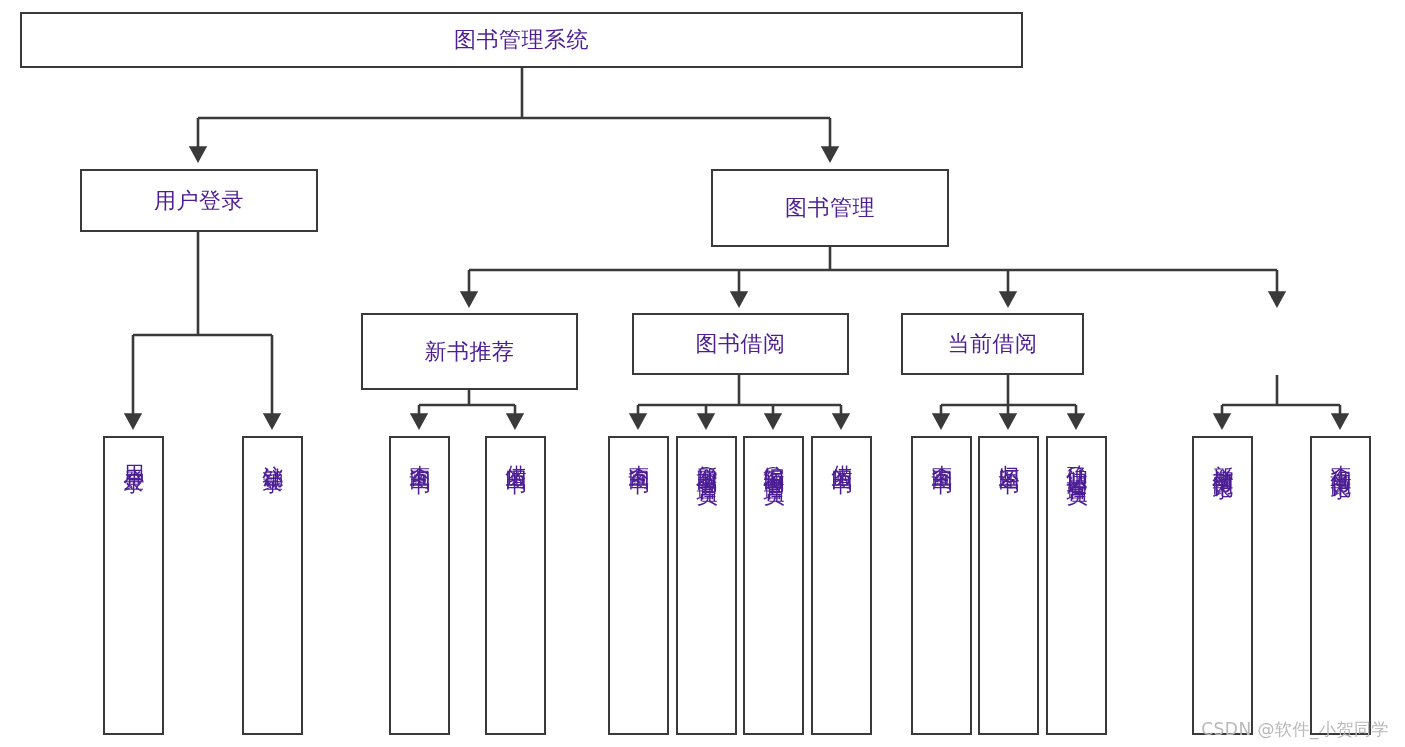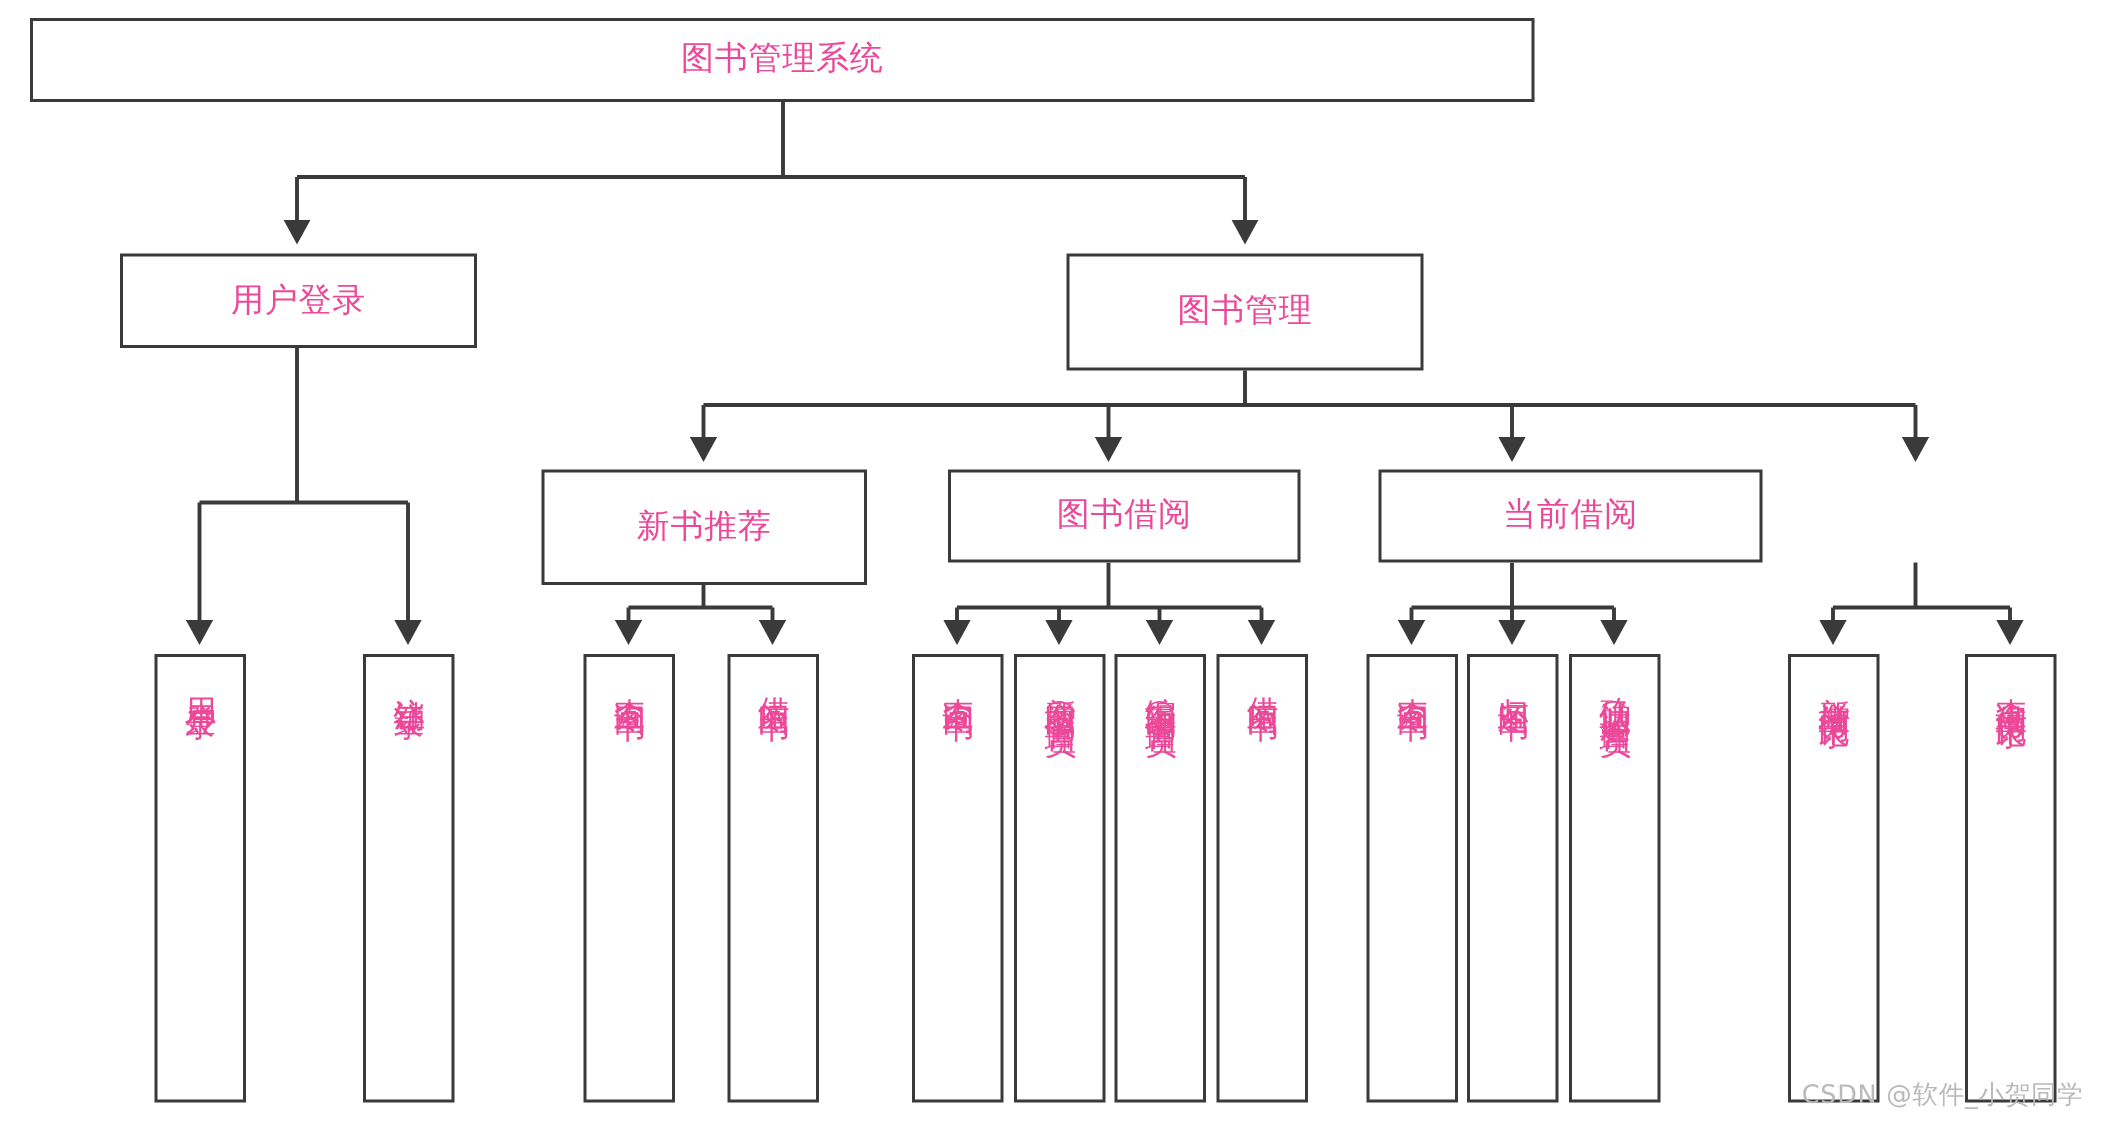--- a/index.html
+++ b/index.html
@@ -29,21 +29,21 @@
     pointer-events: none;
   }
   .node {
     position: absolute;
     box-sizing: border-box;
     background: #ffffff;
     border: 2px solid #3a3a3a;
     display: flex;
     align-items: center;
     justify-content: center;
-    color: #ec4899;
+    color: #4c1d95;
     z-index: 3;
   }
   .node .lbl {
     display: block;
     text-align: center;
     line-height: 1.18;
     letter-spacing: 0.5px;
   }
   .horiz .lbl {
     writing-mode: horizontal-tb;
@@ -135,24 +135,24 @@
   <div class="node horiz" style="left:80px; top:169px; width:238px; height:63px;">
     <span class="lbl">用户登录</span>
   </div>
   <div class="node horiz" style="left:711px; top:169px; width:238px; height:78px;">
     <span class="lbl">图书管理</span>
   </div>
 
   <div class="node horiz" style="left:361px; top:313px; width:217px; height:77px;">
     <span class="lbl">新书推荐</span>
   </div>
-  <div class="node horiz" style="left:632px; top:313px; width:235px; height:62px;">
+  <div class="node horiz" style="left:632px; top:313px; width:217px; height:62px;">
     <span class="lbl">图书借阅</span>
   </div>
-  <div class="node horiz" style="left:901px; top:313px; width:256px; height:62px;margin-left:18px;">
+  <div class="node horiz" style="left:901px; top:313px; width:183px; height:62px;">
     <span class="lbl">当前借阅</span>
   </div>
 
   <div class="node vert" style="left:103px; top:436px; width:61px; height:299px;">
     <span class="lbl">用户登录</span>
   </div>
   <div class="node vert" style="left:242px; top:436px; width:61px; height:299px;">
     <span class="lbl">注销登录</span>
   </div>
 

